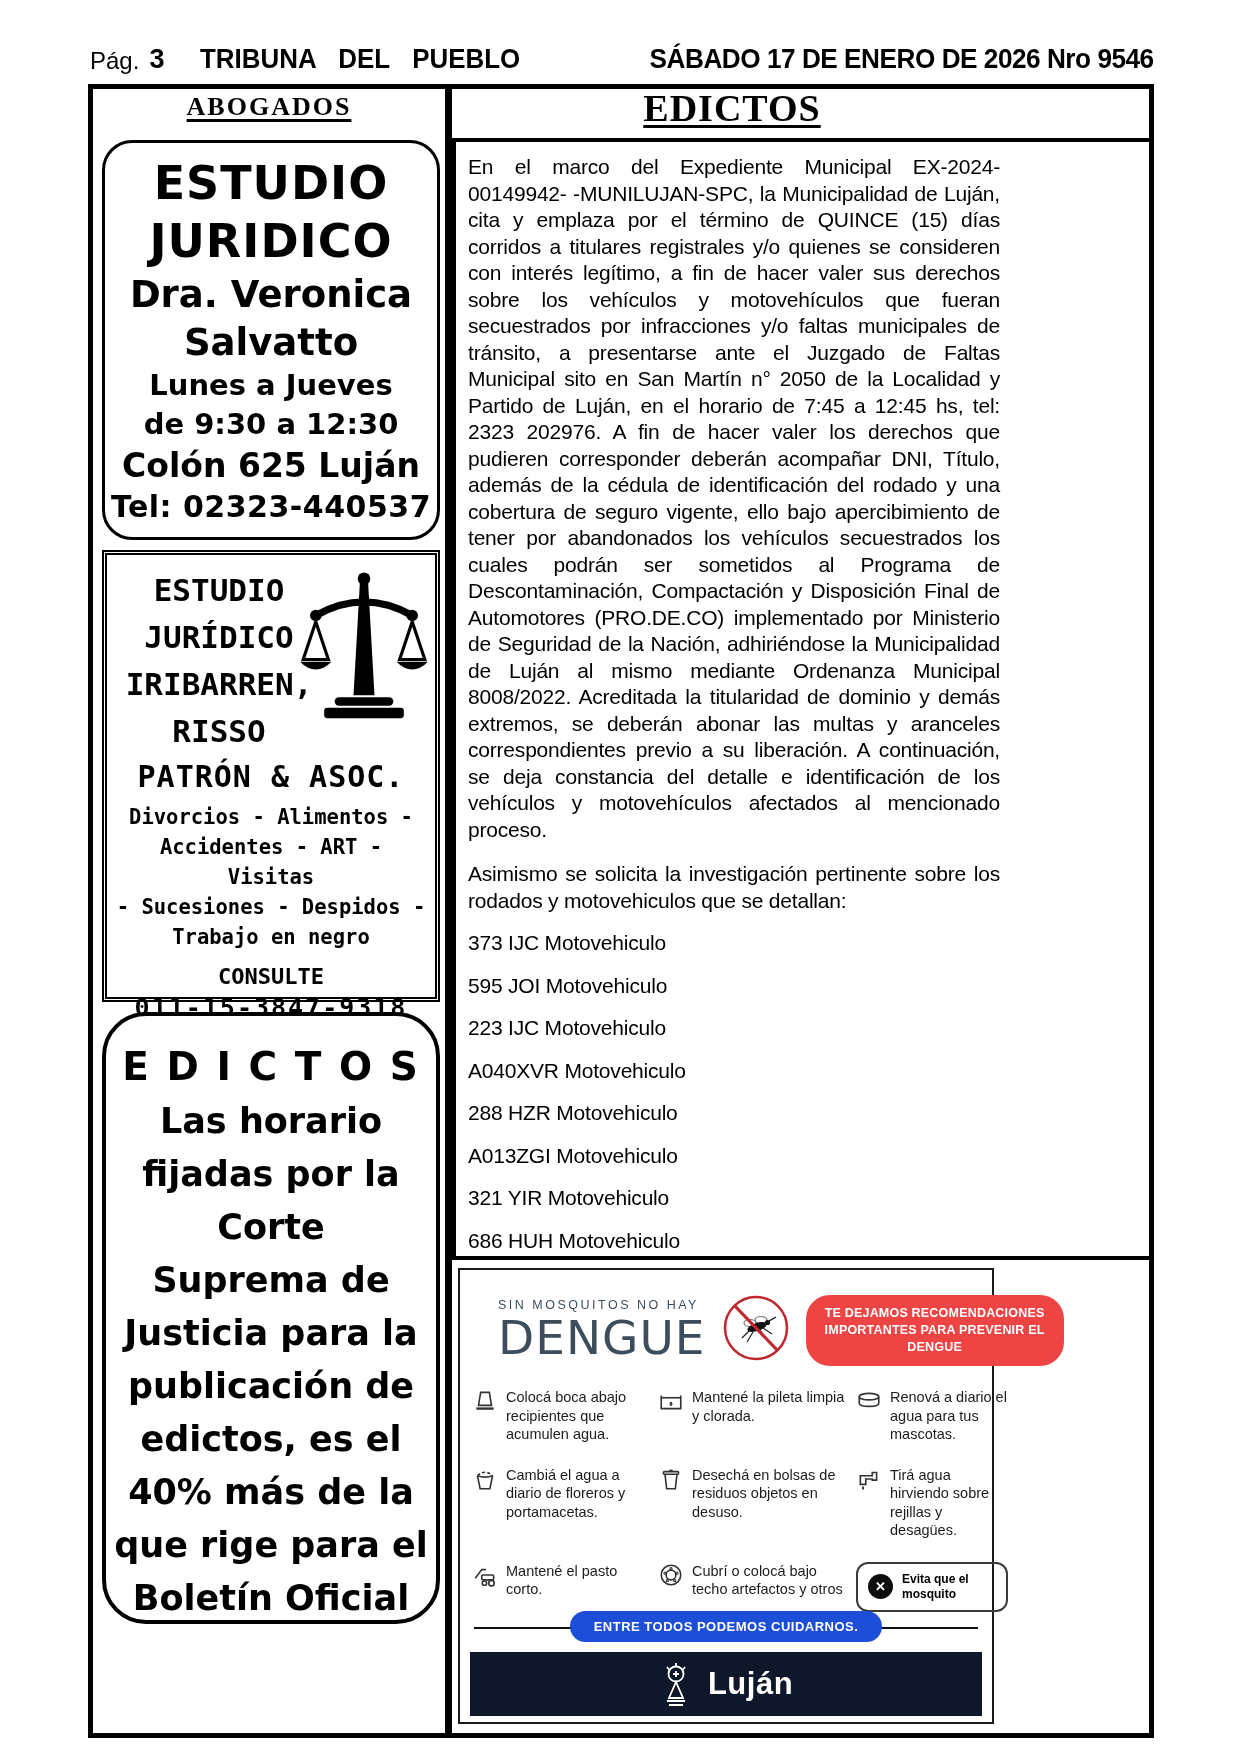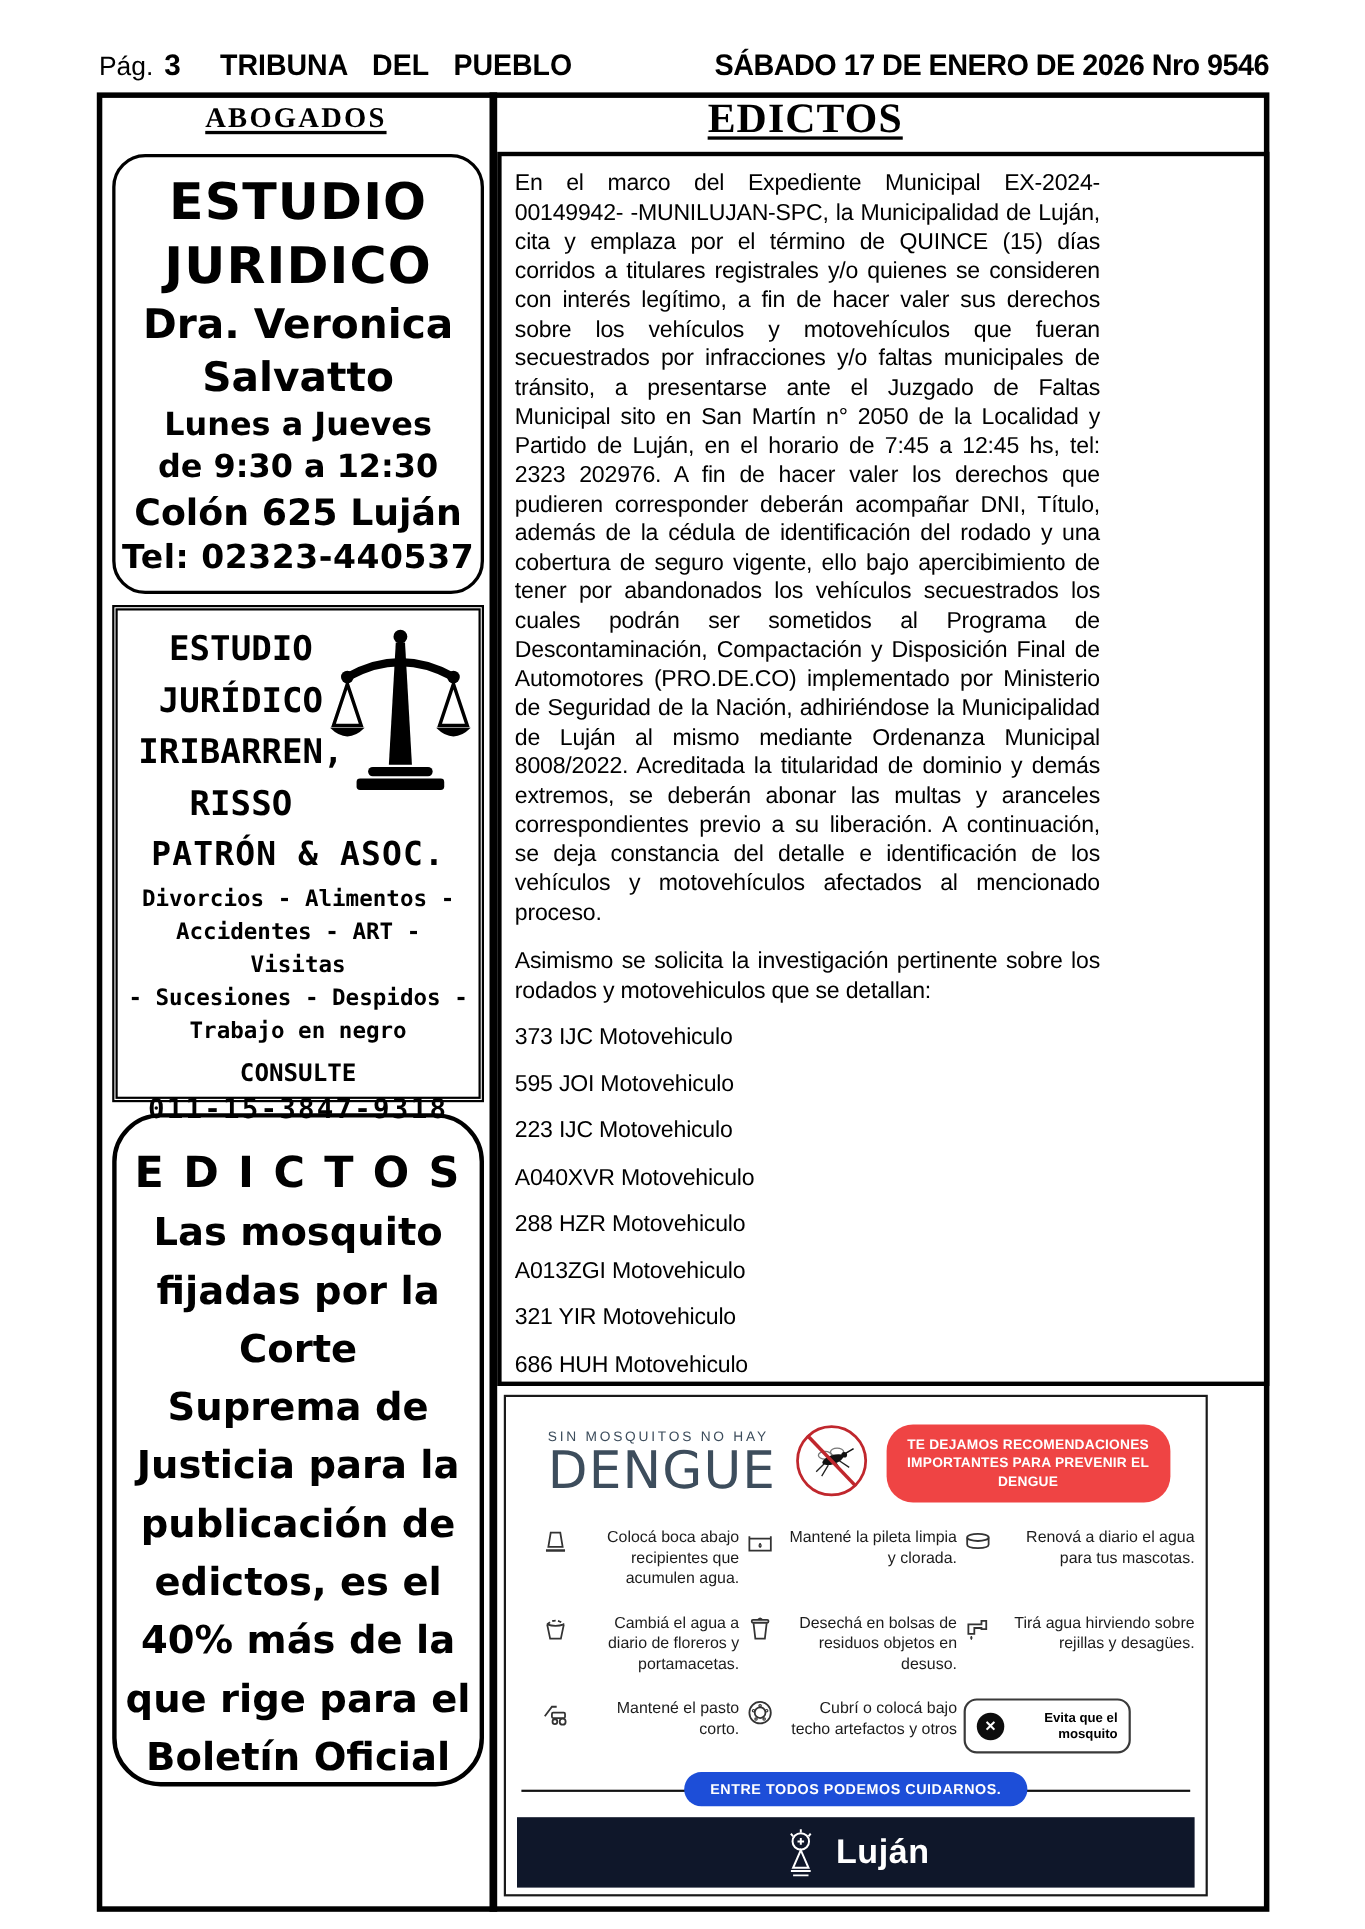--- a/index.html
+++ b/index.html
@@ -49,28 +49,28 @@
   .edictos-title { position:absolute; left:452px; top:86px; width:560px; text-align:center;
     font-family:"Liberation Serif", serif; font-size:38px; font-weight:700; letter-spacing:1px;
     text-decoration:underline; text-decoration-thickness:3px; text-underline-offset:4px; }
   .edicto-box { position:absolute; left:452px; top:138px; width:702px; height:1122px; border:4px solid #000; overflow:hidden; }
   .edicto-text { padding:12px 150px 10px 12px; font-size:21px; line-height:26.5px; letter-spacing:-0.2px; }
   .edicto-text p.body { text-align:justify; }
   .edicto-text p.intro2 { text-align:justify; margin-top:18px; }
   .vehicle { margin-top:16px; }
 
   
-  .dengue { position:absolute; left:458px; top:1268px; width:640px; height:456px; border:2px solid #1a1a1a; background:#fff; }
+  .dengue { position:absolute; left:458px; top:1268px; width:536px; height:456px; border:2px solid #1a1a1a; background:#fff; }
   .dg-header { display:flex; align-items:center; gap:14px; padding:22px 14px 4px 38px; }
   .dg-brand { line-height:1; }
   .dg-tagline { font-size:12.5px; letter-spacing:2.5px; color:#3d4d5c; font-weight:500; white-space:nowrap; }
   .dg-title { font-size:47px; font-weight:400; letter-spacing:1px; color:#3d4d5c; font-family:"DejaVu Sans", sans-serif; margin-top:2px; }
   .dg-pill { background:#ef4444; color:#fff; border-radius:24px; padding:10px 14px; text-align:center;
     font-size:12.5px; font-weight:700; line-height:17px; letter-spacing:.2px; flex:0 0 258px; }
-  .dg-grid { display:grid; grid-template-columns:180px 192px 1fr; column-gap:6px; row-gap:22px; padding:16px 10px 0 32px;text-align:right; }
+  .dg-grid { display:grid; grid-template-columns:180px 192px 1fr; column-gap:6px; row-gap:22px; padding:16px 10px 0 12px; }
   .dg-item { display:flex; gap:8px; align-items:flex-start; }
   .dg-item .txt { font-size:14.5px; line-height:18.5px; font-weight:500; color:#1c1c1c; }
   .dg-ico { flex:0 0 26px; margin-top:1px; }
   .avoid-pill { border:2px solid #3a3a3a; border-radius:12px; padding:8px 10px; display:flex; gap:9px; align-items:center; width:152px; }
   .avoid-circle { width:25px; height:25px; border-radius:50%; background:#0d0d0d; color:#fff; font-size:13px; font-weight:800;
     display:flex; align-items:center; justify-content:center; flex:0 0 25px; }
   .avoid-txt { font-size:12px; font-weight:600; line-height:15px; }
   .dg-banner { position:absolute; left:14px; right:14px; bottom:80px; text-align:center; }
   .dg-banner .line { position:absolute; left:0; right:0; top:50%; border-top:2px solid #111; }
   .dg-banner .pill { position:relative; display:inline-block; background:#1d4ed8; color:#fff; border-radius:20px;
@@ -135,21 +135,21 @@
     <div>Accidentes - ART - Visitas</div>
     <div>- Sucesiones - Despidos -</div>
     <div>Trabajo en negro</div>
   </div>
   <div class="consulte">CONSULTE</div>
   <div class="phone2">011-15-3847-9318</div>
 </div>
 
 <div class="ad-box3">
   <div class="edictos-ad-title">E D I C T O S</div>
-  <div class="tarifa-line">Las mosquito</div>
+  <div class="tarifa-line">Las horario</div>
   <div class="tarifa-line">fijadas por la</div>
   <div class="tarifa-line">Corte</div>
   <div class="tarifa-line">Suprema de</div>
   <div class="tarifa-line">Justicia para la</div>
   <div class="tarifa-line">publicación de</div>
   <div class="tarifa-line">edictos, es el</div>
   <div class="tarifa-line">40% más de la</div>
   <div class="tarifa-line">que rige para el</div>
   <div class="tarifa-line">Boletín Oficial</div>
 </div>

